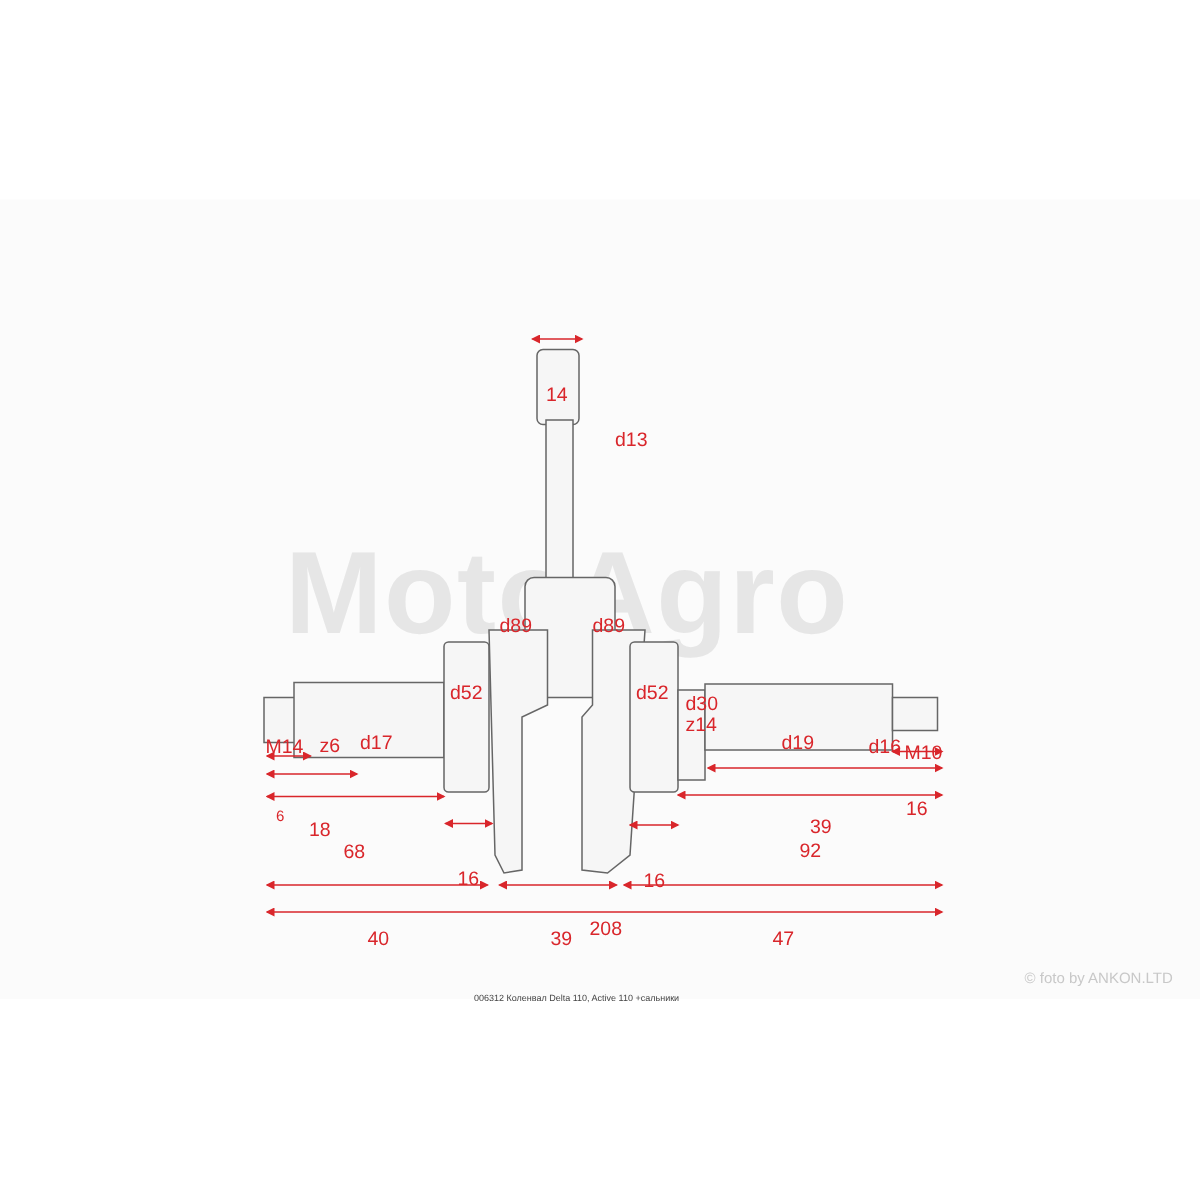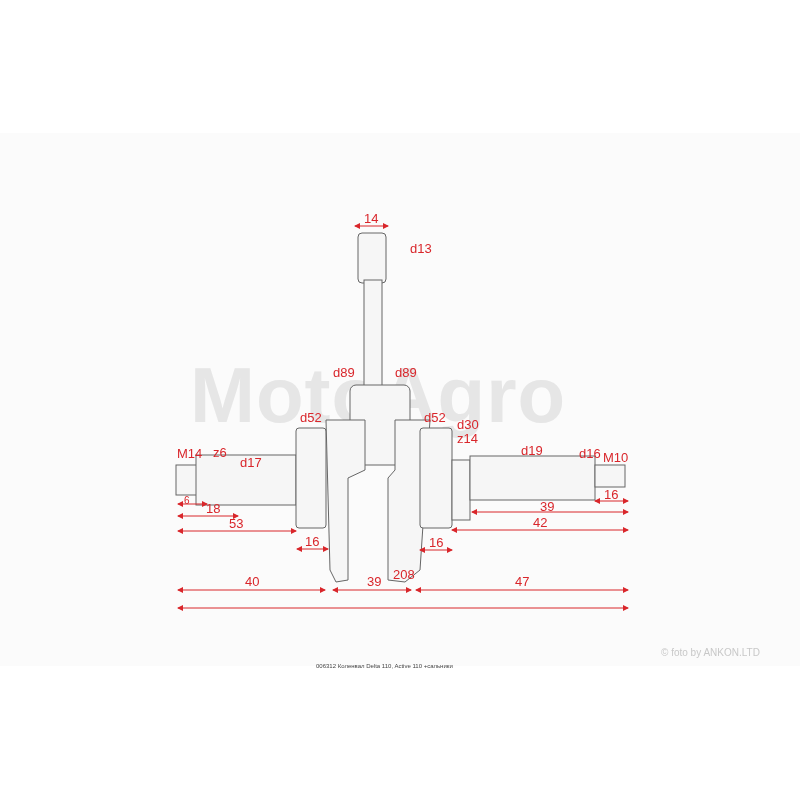--- a/index.html
+++ b/index.html
@@ -1,23 +1,23 @@
 <!DOCTYPE html>
 <html><head>
 <meta charset="utf-8">
 <style>
   html, body { margin:0; padding:0; background:#ffffff; }
   body { width:800px; height:800px; position:relative; overflow:hidden; font-family:"Liberation Sans", sans-serif; }
   .photo { position:absolute; left:0; top:133px; width:800px; height:533px; background:#fbfbfb; }
   .watermark { position:absolute; left:190px; top:350px; font-family:"Liberation Sans", sans-serif; font-weight:bold; font-size:78px; color:#e6e6e6; letter-spacing:1px; }
   svg.drawing { position:absolute; left:0; top:0; width:800px; height:800px; }
-  .lbl { position:absolute; color:#d9262b; font-size:13px; line-height:13px; white-space:nowrap; }
+  .lbl { position:absolute; color:#d9262b; font-size:13px; line-height:13px; white-space:nowrap;margin-top:44px; }
   .lbl.sm { font-size:10px; }
   .caption { position:absolute; left:316px; top:663px; font-size:6px; color:#444; white-space:nowrap; }
-  .credit { position:absolute; left:661px; top:647px; font-size:10px; color:#c8c8c8; white-space:nowrap; }
+  .credit { position:absolute; left:683px; top:647px; font-size:10px; color:#c8c8c8; white-space:nowrap; }
 </style>
 </head>
 <body>
 
 <div class="photo"></div>
 <div class="watermark">MotoAgro</div>
 
 <svg class="drawing" viewBox="0 0 800 800">
   <defs>
     <marker id="ah" markerWidth="6" markerHeight="6" refX="5" refY="3" orient="auto-start-reverse">
@@ -67,32 +67,32 @@
 <span class="lbl" style="left:364px;top:212px">14</span>
 <span class="lbl" style="left:410px;top:242px">d13</span>
 <span class="lbl" style="left:333px;top:366px">d89</span>
 <span class="lbl" style="left:395px;top:366px">d89</span>
 <span class="lbl" style="left:300px;top:411px">d52</span>
 <span class="lbl" style="left:424px;top:411px">d52</span>
 <span class="lbl" style="left:457px;top:418px">d30</span>
 <span class="lbl" style="left:457px;top:432px">z14</span>
 <span class="lbl" style="left:177px;top:447px">M14</span>
 <span class="lbl" style="left:213px;top:446px">z6</span>
-<span class="lbl" style="left:240px;top:456px">d17</span>
+<span class="lbl" style="left:240px;top:444px">d17</span>
 <span class="lbl" style="left:521px;top:444px">d19</span>
 <span class="lbl" style="left:579px;top:447px">d16</span>
 <span class="lbl" style="left:603px;top:451px">M10</span>
 
 <span class="lbl sm" style="left:184px;top:494px">6</span>
 <span class="lbl" style="left:206px;top:502px">18</span>
-<span class="lbl" style="left:229px;top:517px">53</span>
+<span class="lbl" style="left:229px;top:517px">68</span>
 <span class="lbl" style="left:305px;top:535px">16</span>
 <span class="lbl" style="left:429px;top:536px">16</span>
 <span class="lbl" style="left:604px;top:488px">16</span>
 <span class="lbl" style="left:540px;top:500px">39</span>
-<span class="lbl" style="left:533px;top:516px">42</span>
+<span class="lbl" style="left:533px;top:516px">92</span>
 <span class="lbl" style="left:245px;top:575px">40</span>
 <span class="lbl" style="left:367px;top:575px">39</span>
 <span class="lbl" style="left:515px;top:575px">47</span>
 <span class="lbl" style="left:393px;top:568px">208</span>
 
 <div class="caption">006312 Коленвал  Delta 110, Active 110  +сальники</div>
 <div class="credit">© foto by ANKON.LTD</div>
 
 </body></html>

